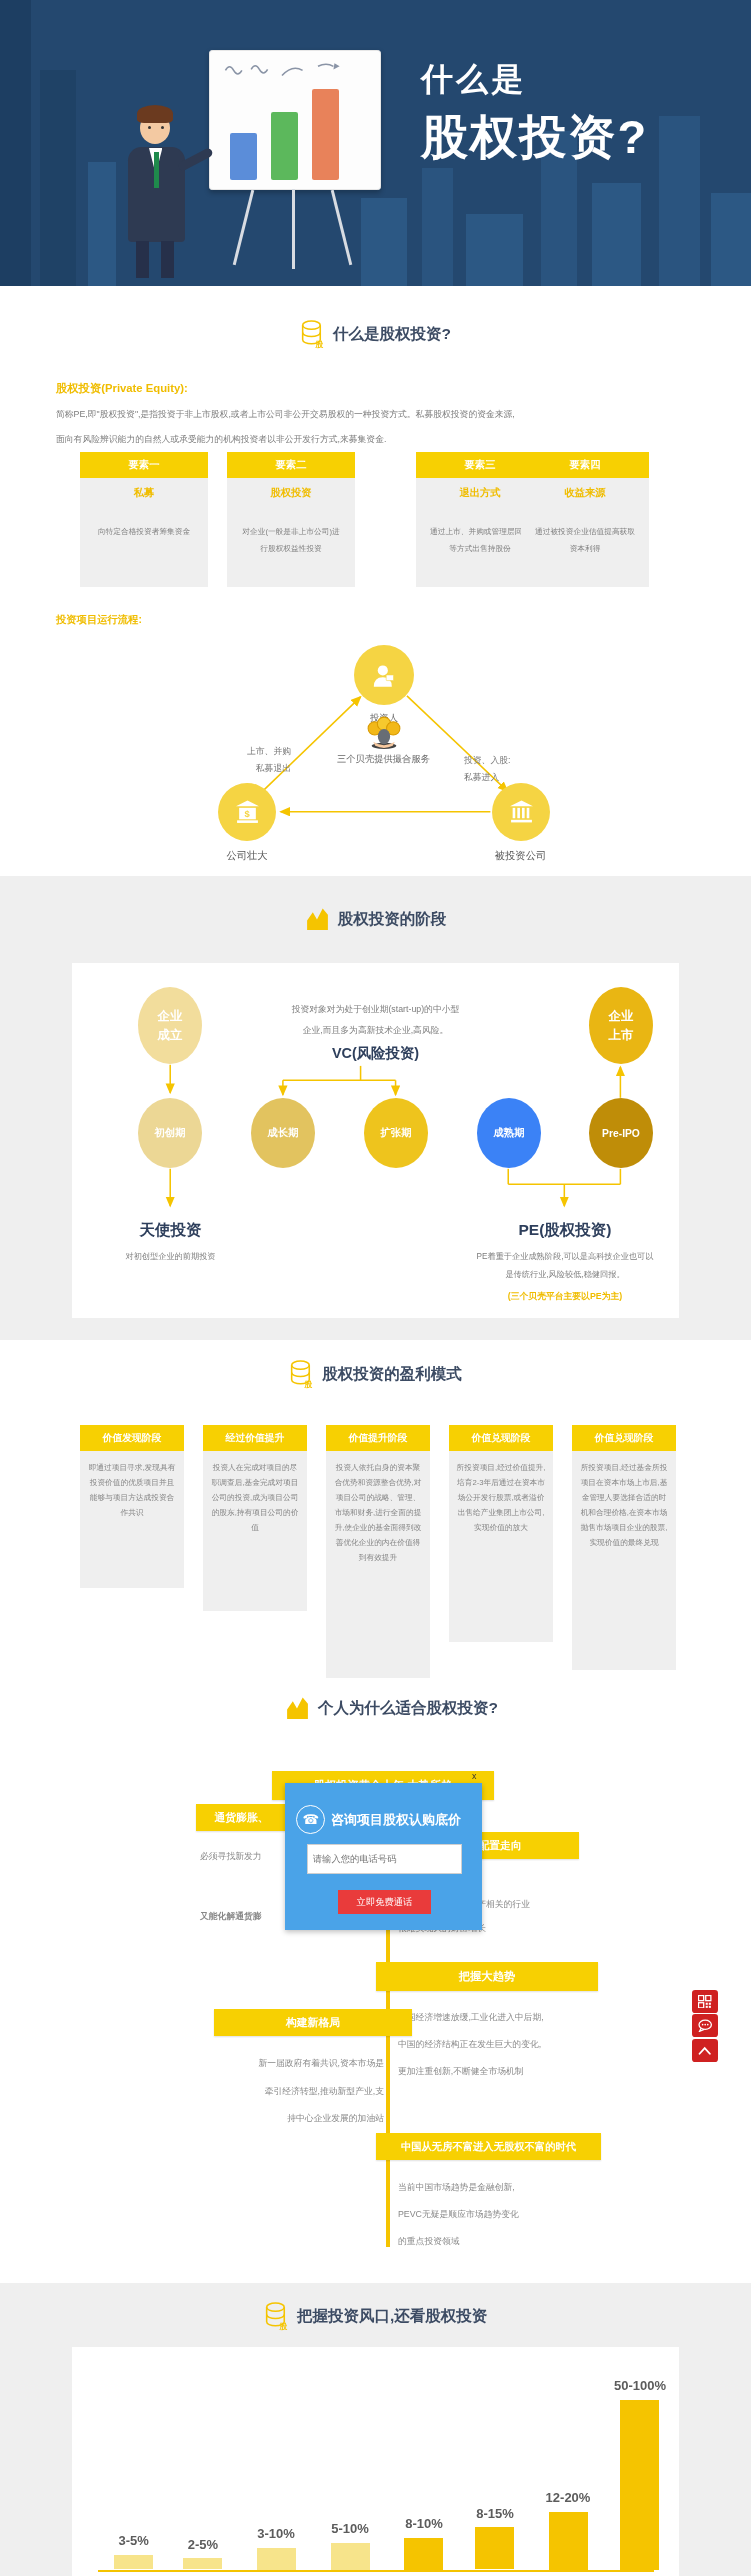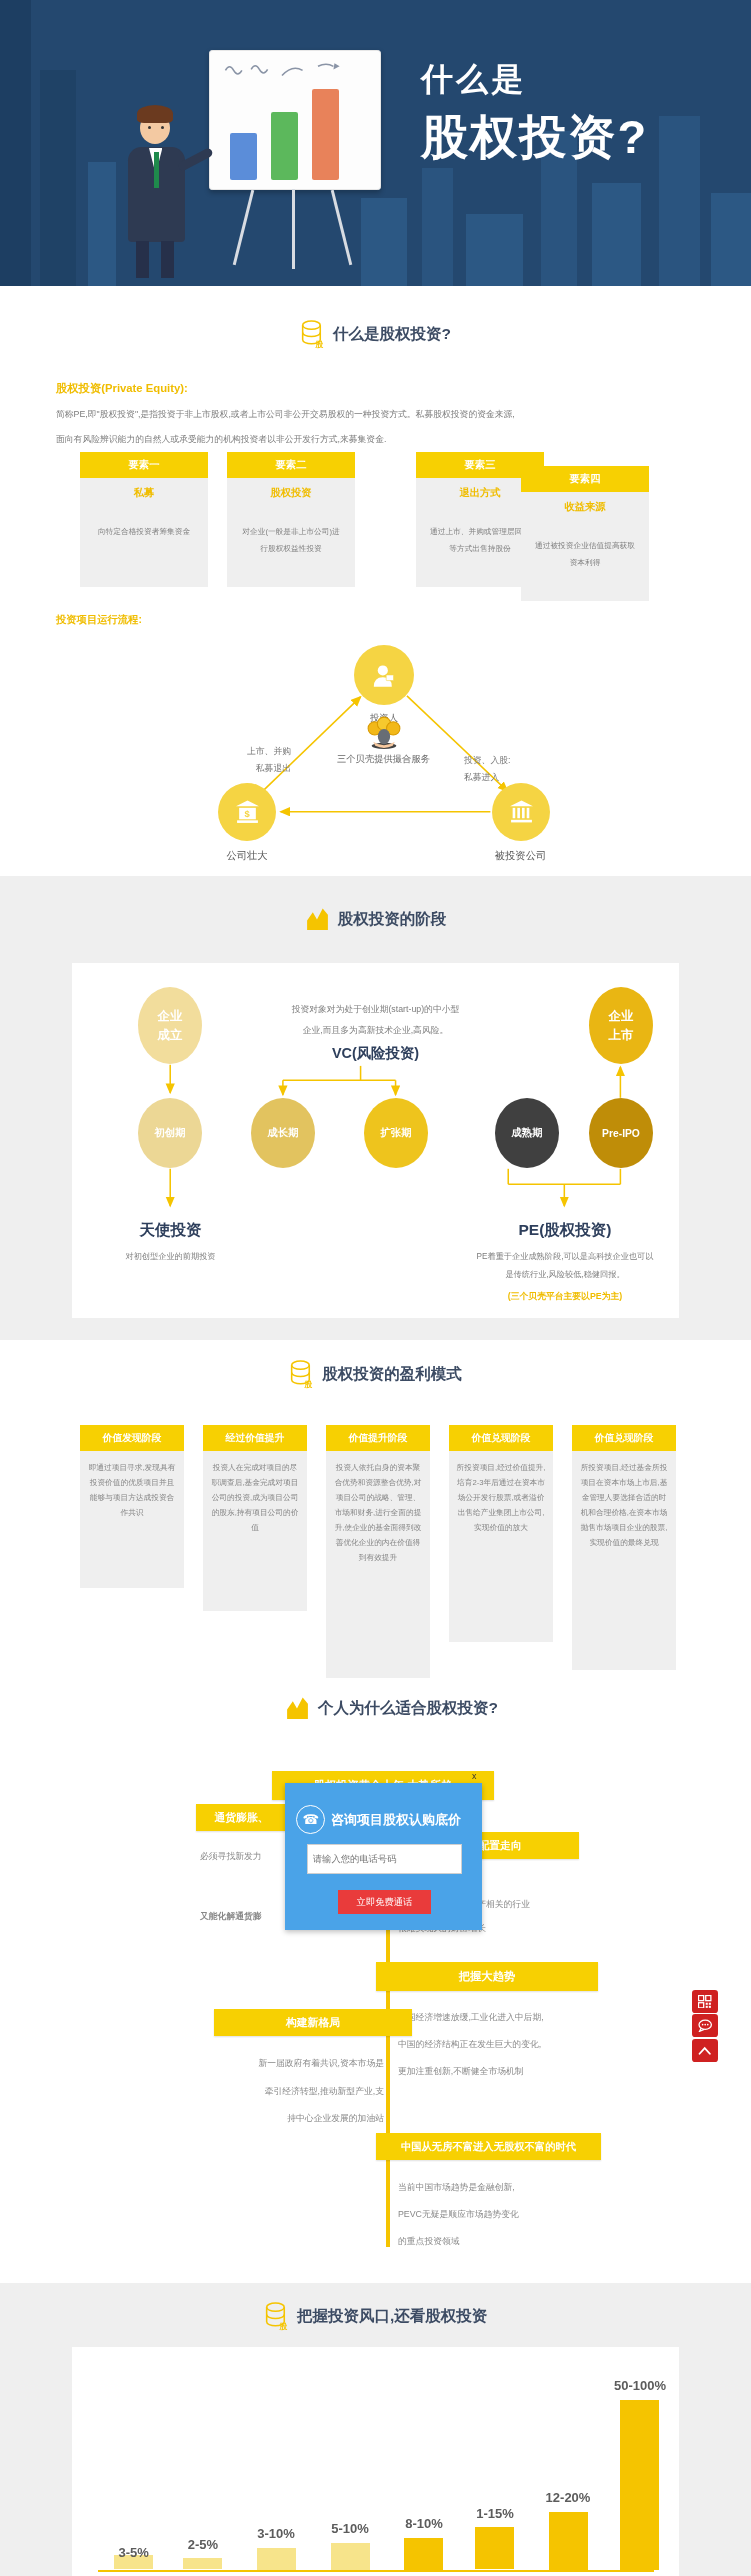--- a/index.html
+++ b/index.html
@@ -133,21 +133,21 @@
           <div class="icard-txt">对企业(一般是非上市公司)进行股权权益性投资</div>
         </div>
       </div>
       <div class="icard" style="left: 374px; top: 0px; padding-left: 42px;">
         <div class="icard-h">要素三</div>
         <div class="icard-b">
           <div class="icard-sub">退出方式</div>
           <div class="icard-txt">通过上市、并购或管理层回购等方式出售持股份</div>
         </div>
       </div>
-      <div class="icard" style="left: 521px; top: 14px;">
+      <div class="icard" style="left: 521px; top: 0px;">
         <div class="icard-h">要素四</div>
         <div class="icard-b">
           <div class="icard-sub">收益来源</div>
           <div class="icard-txt">通过被投资企业估值提高获取资本利得</div>
         </div>
       </div>
     </div>
 
   <div class="abs ylbl" style="left:56px;top:613px;font-size:10.3px;">投资项目运行流程:</div>
 
@@ -244,21 +244,21 @@
     <line x1="987" y1="400" x2="987" y2="430" stroke="#f5c400" stroke-width="3"></line>
     <line x1="1205" y1="400" x2="1205" y2="430" stroke="#f5c400" stroke-width="3"></line>
     <line x1="987" y1="430" x2="1205" y2="430" stroke="#f5c400" stroke-width="3"></line>
     <line x1="1096" y1="430" x2="1096" y2="472" stroke="#f5c400" stroke-width="3" marker-end="url(#arw2)"></line>
   </svg>
 
   <div class="abs" style="left:0;top:1098px;width:751px;height:70px;">
       <div class="circ" style="left: 138px; top: 0px; width: 64px; height: 70px; background: rgb(236, 215, 149); font-size: 10.3px;">初创期</div>
       <div class="circ" style="left: 251px; top: 0px; width: 64px; height: 70px; background: rgb(226, 195, 95); font-size: 10.3px;">成长期</div>
       <div class="circ" style="left: 364px; top: 0px; width: 64px; height: 70px; background: rgb(238, 196, 29); font-size: 10.3px;">扩张期</div>
-      <div class="circ" style="left: 495px; top: 0px; width: 64px; height: 70px; background: #404040; font-size: 10.3px;">成熟期</div>
+      <div class="circ" style="left: 477px; top: 0px; width: 64px; height: 70px; background: #3b82f6; font-size: 10.3px;">成熟期</div>
       <div class="circ" style="left: 589px; top: 0px; width: 64px; height: 70px; background: rgb(191, 141, 8); font-size: 10.3px;">Pre-IPO</div>
     </div>
 
   <div class="abs" style="left:93px;top:1220px;width:155px;text-align:center;font-size:15.5px;font-weight:bold;color:#2e3f5c;">天使投资</div>
   <div class="abs para" style="left:93px;top:1251px;width:155px;text-align:center;font-size:8.2px;">对初创型企业的前期投资</div>
   <div class="abs" style="left:462px;top:1220px;width:206px;text-align:center;font-size:15.5px;font-weight:bold;color:#2e3f5c;">PE(股权投资)</div>
   <div class="abs para" style="left:436px;top:1251px;width:258px;text-align:center;font-size:8.2px;">PE着重于企业成熟阶段,可以是高科技企业也可以</div>
   <div class="abs para" style="left:436px;top:1269px;width:258px;text-align:center;font-size:8.2px;">是传统行业,风险较低,稳健回报。</div>
   <div class="abs" style="left:436px;top:1291px;width:258px;text-align:center;font-size:8.8px;color:#f0bd00;font-weight:bold;">(三个贝壳平台主要以PE为主)</div>
 
@@ -371,31 +371,31 @@
       <path d="M5 10 v14 a17 8 0 0 0 34 0 v-14" fill="none" stroke="#f5c400" stroke-width="3"></path>
       <path d="M5 24 v14 a17 8 0 0 0 34 0 v-14" fill="none" stroke="#f5c400" stroke-width="3"></path>
       <text x="30" y="52" font-size="15" fill="#f5c400" font-weight="bold">股</text>
     </svg>
     <span>把握投资风口,还看股权投资</span>
   </div>
   <div class="abs" style="left:72px;top:2347px;width:607px;height:269px;background:#ffffff;">
     <div id="bar-area" class="abs" style="left:0;top:0;width:607px;height:269px;">
       <div class="abs" style="left:26px;top:223px;width:556px;height:2.1px;background:#f5c400;"></div>
     <div class="bar" style="left: 42px; top: 208px; width: 39px; height: 14.4px; background: rgb(247, 228, 139);"></div>
-        <div class="bar-val" style="left: 20.6px; top: 198px; width: 82px;">3-5%</div>
+        <div class="bar-val" style="left: 20.6px; top: 186px; width: 82px;">3-5%</div>
         <div class="bar" style="left: 111px; top: 211px; width: 39px; height: 11.3px; background: rgb(247, 228, 139);"></div>
         <div class="bar-val" style="left: 90px; top: 190px; width: 82px;">2-5%</div>
         <div class="bar" style="left: 185px; top: 201px; width: 39px; height: 21.6px; background: rgb(247, 228, 139);"></div>
         <div class="bar-val" style="left: 163px; top: 179px; width: 82px;">3-10%</div>
         <div class="bar" style="left: 259px; top: 196px; width: 39px; height: 27px; background: rgb(247, 228, 139);"></div>
         <div class="bar-val" style="left: 237px; top: 174px; width: 82px;">5-10%</div>
         <div class="bar" style="left: 332px; top: 191px; width: 39px; height: 32px; background: rgb(245, 196, 0);"></div>
         <div class="bar-val" style="left: 311px; top: 169px; width: 82px;">8-10%</div>
         <div class="bar" style="left: 403px; top: 180px; width: 39px; height: 42px; background: rgb(245, 196, 0);"></div>
-        <div class="bar-val" style="left: 382px; top: 159px; width: 82px;">1-15%</div>
+        <div class="bar-val" style="left: 382px; top: 159px; width: 82px;">8-15%</div>
         <div class="bar" style="left: 477px; top: 165px; width: 39px; height: 58px; background: rgb(245, 196, 0);"></div>
         <div class="bar-val" style="left: 455px; top: 143px; width: 82px;">12-20%</div>
         <div class="bar" style="left: 548px; top: 53px; width: 39px; height: 170px; background: rgb(245, 196, 0);"></div>
         <div class="bar-val" style="left: 527px; top: 31px; width: 82px;">50-100%</div>
       </div>
   </div>
 
 </div>
 
 

